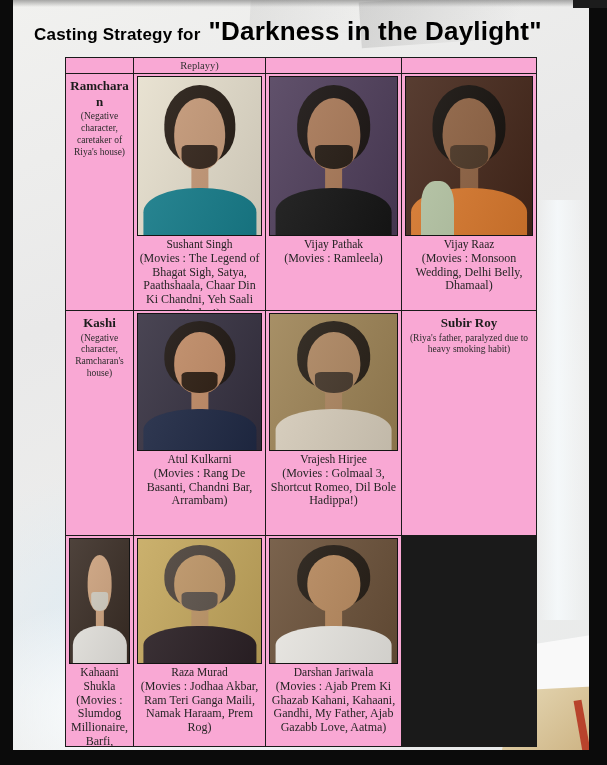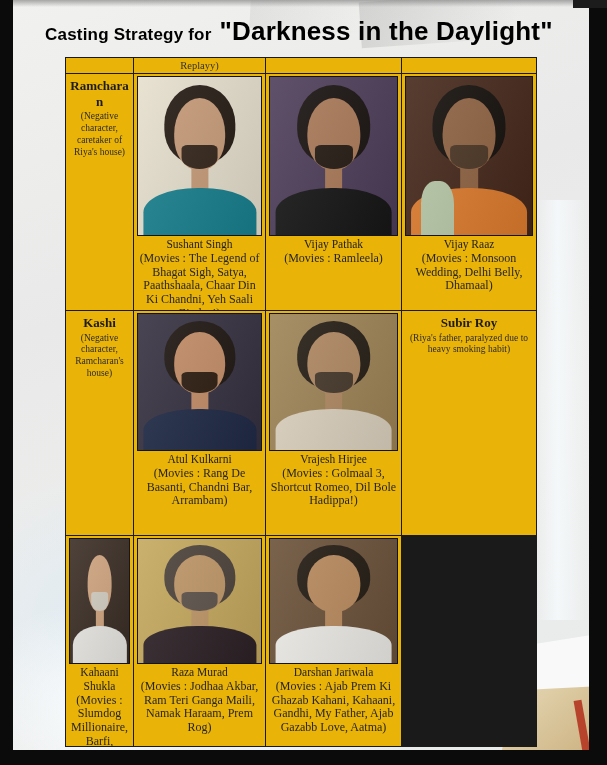--- a/index.html
+++ b/index.html
@@ -24,32 +24,32 @@
   .band-diag{left:340px;top:650px;width:320px;height:70px;background:rgba(252,252,252,.8);transform:rotate(-9deg);}
   .shape-tan{left:508px;top:688px;width:92px;height:64px;background:linear-gradient(135deg,#e4d6b2,#cdb383);transform:skewX(-14deg) rotate(-3deg);}
   .shape-red{left:578px;top:700px;width:8px;height:52px;background:#b8432c;transform:rotate(-10deg);}
   
   .frame{position:absolute;background:#0b0b0b;z-index:6;}
   .frame-left{left:0;top:0;width:13px;height:765px;}
   .frame-right{right:0;top:4px;width:18px;height:761px;}
   .frame-bottom{left:0;top:750px;width:607px;height:15px;}
   .frame-corner-tr{right:0;top:0;width:34px;height:8px;background:#1c1c1c;}
   
-  .title-row{position:absolute;left:45px;top:16px;z-index:4;display:flex;align-items:baseline;gap:8px;
+  .title-row{position:absolute;left:34px;top:16px;z-index:4;display:flex;align-items:baseline;gap:8px;
     font-family:"Liberation Sans", sans-serif;color:#000;white-space:nowrap;}
   .title-prefix{font-size:17px;font-weight:bold;letter-spacing:.2px;}
   .title-quoted{font-size:26px;font-weight:bold;letter-spacing:.2px;}
   
   .cast-table{
     position:absolute;left:65px;top:57px;z-index:4;
     display:grid;grid-template-columns:67px 131px 135px 134px;
     grid-template-rows:15px 236px 224px 210px;
     gap:1px;border:1px solid #1a1a1a;background:#1a1a1a;
   }
-  .cell{background:#eab308;overflow:hidden;position:relative;}
+  .cell{background:#f9a8d4;overflow:hidden;position:relative;}
   .cell-note{display:flex;align-items:center;justify-content:center;font-size:10.5px;color:#333;}
   .char-cell{text-align:center;padding:4px 2px 0 2px;box-sizing:border-box;}
   .char-name{font-size:13px;font-weight:bold;color:#1c1c1c;line-height:1.2;word-wrap:break-word;}
   .char-desc{margin-top:2px;font-size:9.5px;color:#2b2b2b;line-height:1.25;}
   .actor-cell{text-align:center;box-sizing:border-box;padding:2px 2px 0 2px;}
   .actor-name{font-size:11.5px;color:#1e1e1e;line-height:1.2;margin-top:2px;}
   .actor-movies{font-size:12px;color:#262626;line-height:1.15;padding:0 1px;}
   
   .photo{position:relative;width:calc(100% - 2px);margin:0 auto;border:1px solid #141414;
     background:var(--bg,#888);box-sizing:border-box;overflow:hidden;}

